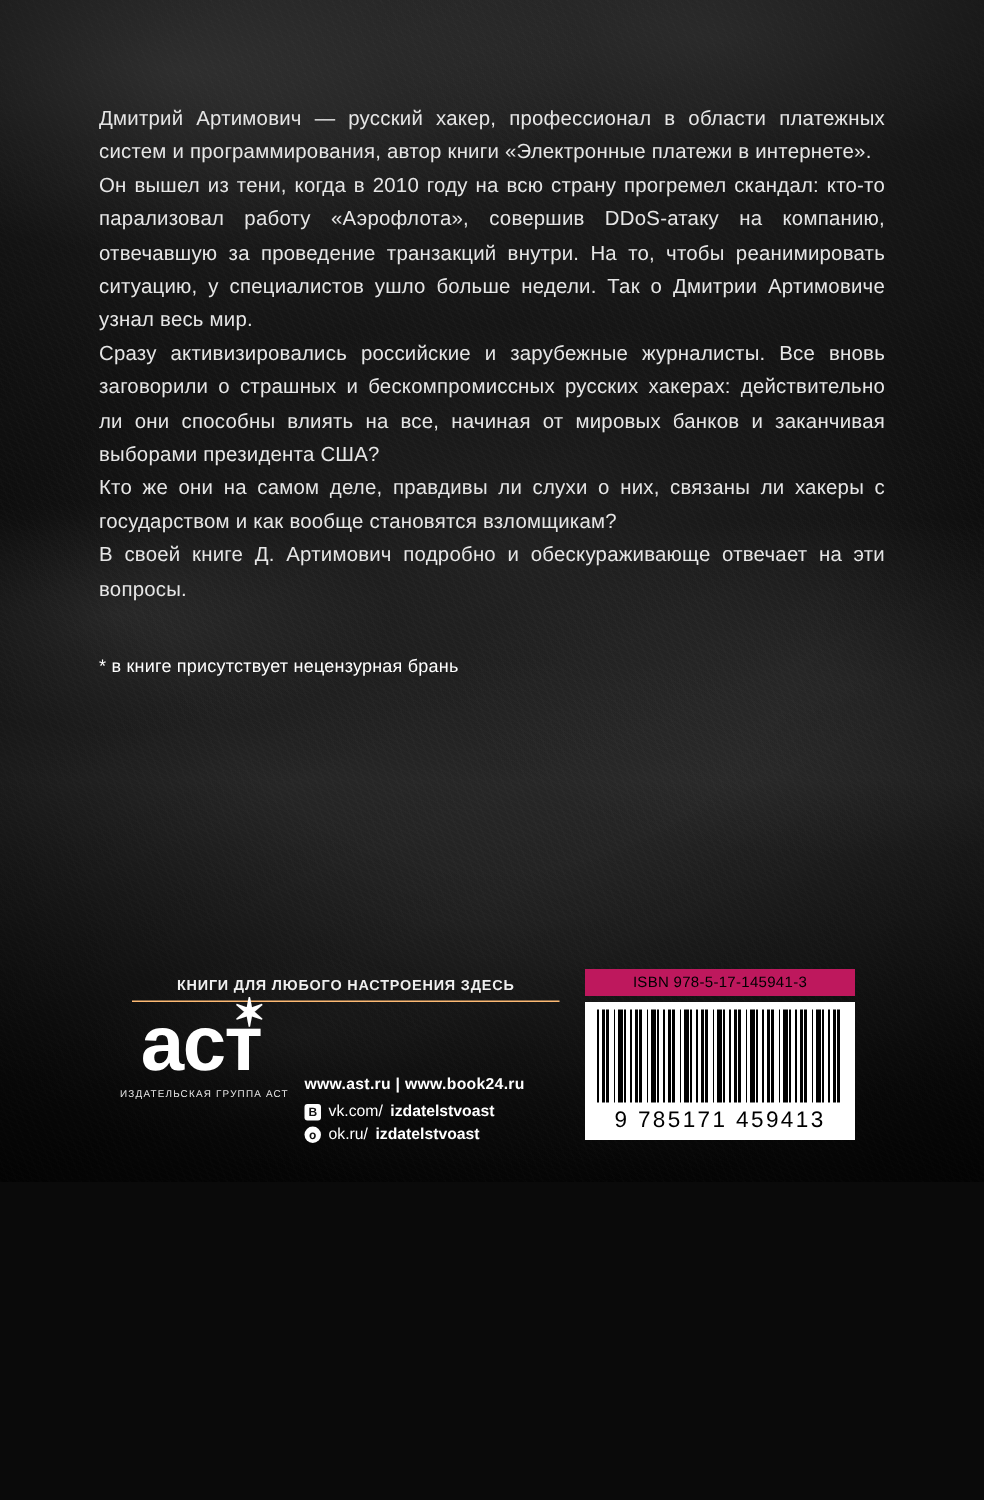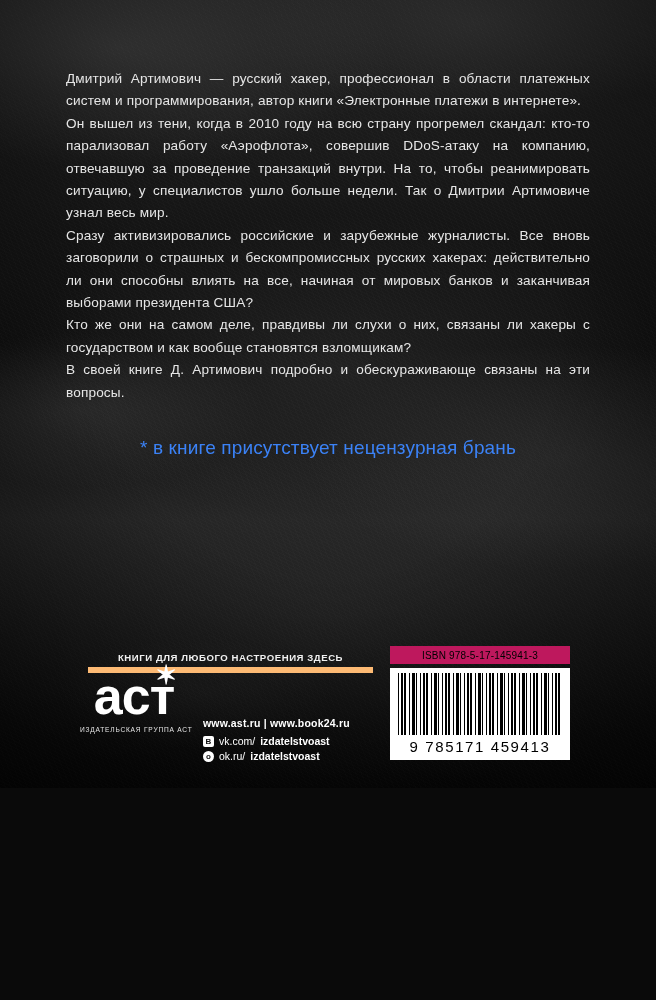--- a/index.html
+++ b/index.html
@@ -61,40 +61,40 @@
     color: #e6e6e6;
     text-align: justify;
     text-align-last: left;
     letter-spacing: .15px;
   }
   .note {
     position: absolute;
     left: 66px;
     top: 437px;
     width: 524px;
-    text-align: center;
-    font-size: 19px;
-    color: #3b82f6;
+    text-align: left;
+    font-size: 12px;
+    color: #ffffff;
     letter-spacing: .15px;
   }
 
   
   .footer {
     position: absolute;
     left: 0;
     right: 0;
     bottom: 0;
     height: 144px;
   }
   .tagline {
     position: absolute;
     left: 88px;
     top: 8px;
     width: 285px;
-    border-bottom: 6px solid #fdba74;
+    border-bottom: 1px solid #fdba74;
     padding-bottom: 4px;
     font-size: 9.6px;
     font-weight: bold;
     letter-spacing: .55px;
     color: #f0f0f0;
     text-align: center;
     text-transform: uppercase;
   }
   .ast-logo {
     position: absolute;
@@ -217,21 +217,21 @@
 
   <div class="bg"></div>
   <div class="bg-grain"></div>
   <div class="bg-vignette"></div>
 
   <div class="blurb">
     <p>Дмитрий Артимович — русский хакер, профессионал в области платежных систем и программирования, автор книги «Электронные платежи в интернете».</p>
     <p>Он вышел из тени, когда в 2010 году на всю страну прогремел скандал: кто-то парализовал работу «Аэрофлота», совершив DDoS-атаку на компанию, отвечавшую за проведение транзакций внутри. На то, чтобы реанимировать ситуацию, у специалистов ушло больше недели. Так о Дмитрии Артимовиче узнал весь мир.</p>
     <p>Сразу активизировались российские и зарубежные журналисты. Все вновь заговорили о страшных и бескомпромиссных русских хакерах: действительно ли они способны влиять на все, начиная от мировых банков и заканчивая выборами президента США?</p>
     <p>Кто же они на самом деле, правдивы ли слухи о них, связаны ли хакеры с государством и как вообще становятся взломщикам?</p>
-    <p>В своей книге Д. Артимович подробно и обескураживающе связаны на эти вопросы.</p>
+    <p>В своей книге Д. Артимович подробно и обескураживающе отвечает на эти вопросы.</p>
   </div>
 
   <div class="note">* в книге присутствует нецензурная брань</div>
 
   <div class="footer">
 
     <div class="tagline">книги для любого настроения здесь</div>
 
     <div class="ast-logo">
       <div class="ast-mark">

